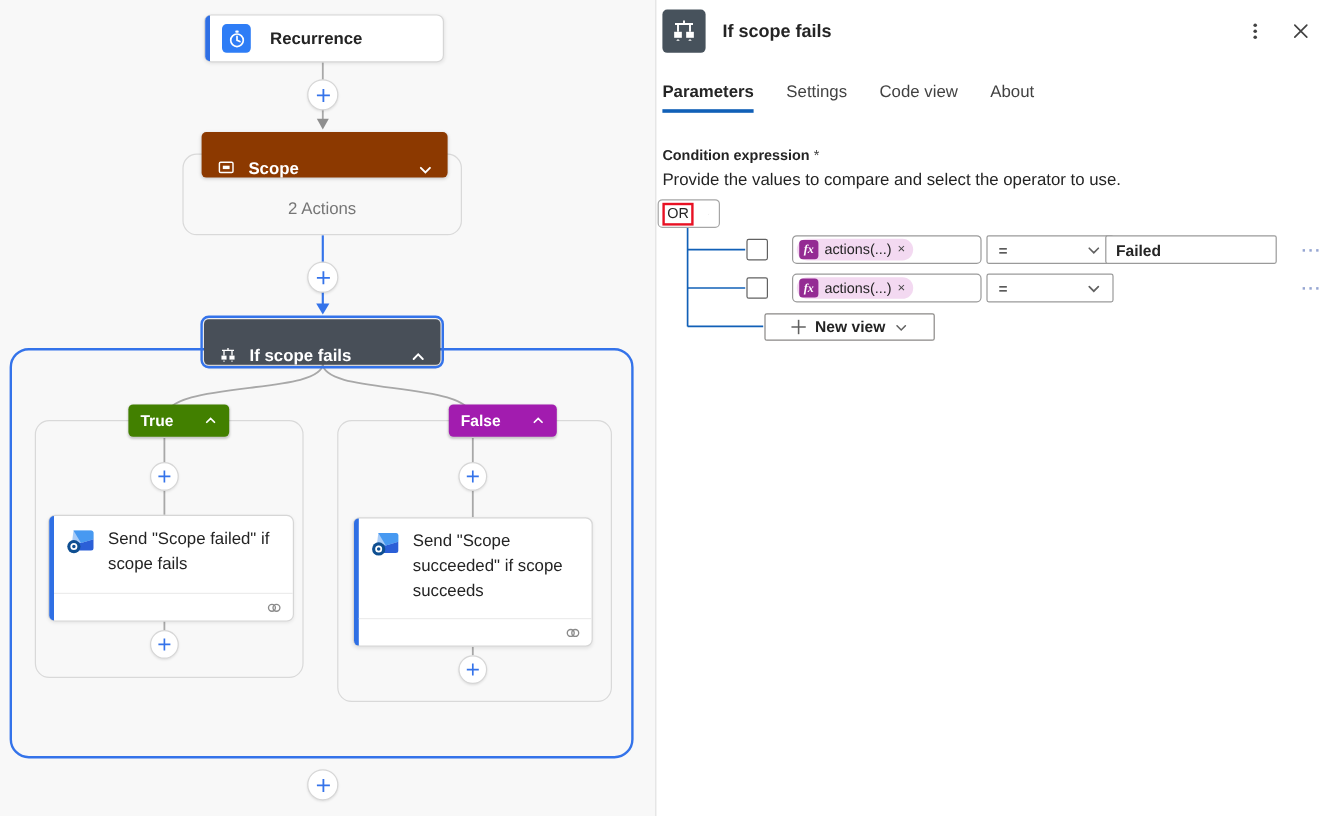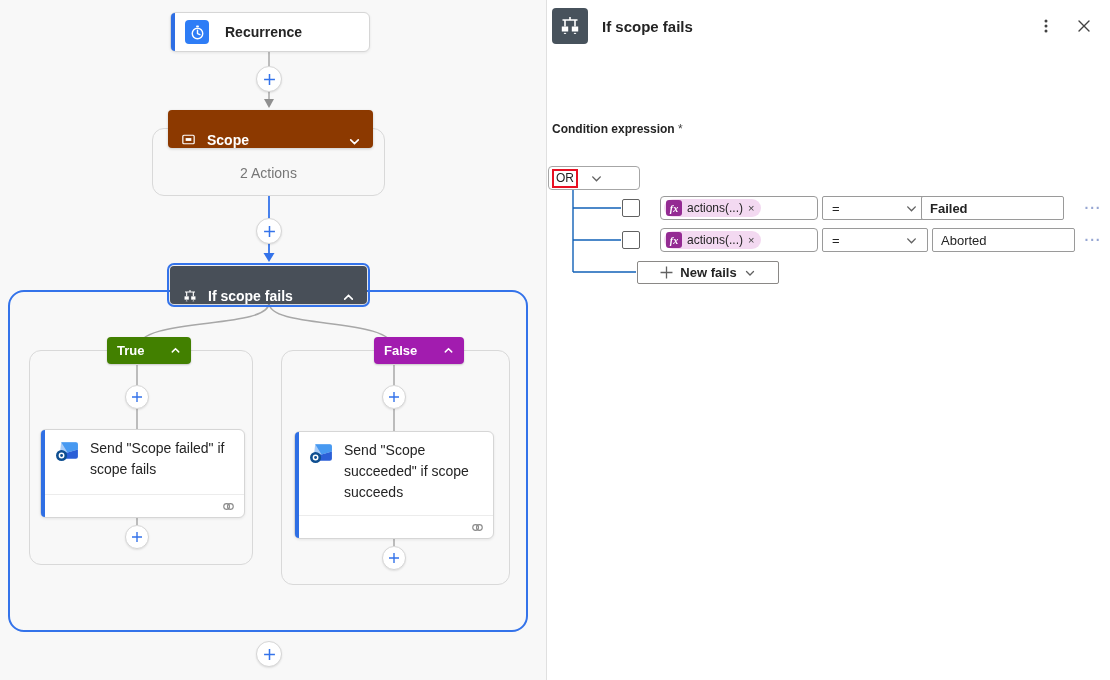--- a/index.html
+++ b/index.html
@@ -67,21 +67,21 @@
   .icon-btn { background:none; border:none; cursor:pointer; padding:4px; display:flex;
     align-items:center; justify-content:center; }
   .tabs { display:flex; gap:27px; margin-top:24px; padding-left:5px; font-size:14px; color:#424242; }
   .tab { cursor:pointer; padding-bottom:7px; }
   .tab.active { font-weight:700; color:#242424; border-bottom:3px solid #1160b7; }
 
   .field-label { position:absolute; left:5px; top:122px; font-size:12px; font-weight:700; }
   .field-label .req { color:#424242; font-weight:400; }
   .field-desc { position:absolute; left:5px; top:141px; font-size:14px; color:#242424; }
 
-  .or-dropdown { position:absolute; left:1px; top:166px; width:92px; height:24px;
+  .or-dropdown { position:absolute; left:1px; top:166px; width:52px; height:24px;
     border:1px solid #a6a6a6; border-radius:4px; background:#fff; display:flex;
     align-items:center; padding:0 8px 0 3px; gap:12px; cursor:pointer; font-size:12px; }
   .or-text { border:2px solid #e81123; padding:0 2px; line-height:15px; font-weight:400; }
 
   .cond-row-checkbox { position:absolute; width:18px; height:18px; background:#fff;
     border:1px solid #616161; border-radius:2px; cursor:pointer; }
   .expr-input { position:absolute; width:158px; height:24px; border:1px solid #9a9a9a;
     border-radius:4px; background:#fff; display:flex; align-items:center; padding:0 3px; }
   .chip { display:flex; align-items:center; gap:5px; background:#f3d9f1; border-radius:9px;
     padding:1px 7px 1px 2px; font-size:12px; cursor:pointer; }
@@ -293,24 +293,31 @@
             <circle cx="8" cy="13" r="1.5" fill="#424242"></circle>
           </svg>
       </button>
       <button class="icon-btn">
         <svg width="16" height="16" viewBox="0 0 16 16">
             <path d="M3 3 L13 13 M13 3 L3 13" stroke="#424242" stroke-width="1.4" stroke-linecap="round"></path>
           </svg>
       </button>
     </div>
 
+    <div class="tabs">
+      <span class="tab active">Parameters</span>
+      <span class="tab">Settings</span>
+      <span class="tab">Code view</span>
+      <span class="tab">About</span>
+    </div>
 
     <div class="field-label">
       <span>Condition expression</span> <span class="req">*</span>
     </div>
+    <div class="field-desc">Provide the values to compare and select the operator to use.</div>
 
     <svg style="position:absolute; left:0; top:0; pointer-events:none;" width="563" height="680">
       <line x1="26" y1="190" x2="26" y2="272" stroke="#1160b7" stroke-width="1.4"></line>
       <line x1="26" y1="208" x2="74" y2="208" stroke="#1160b7" stroke-width="1.4"></line>
       <line x1="26" y1="240" x2="74" y2="240" stroke="#1160b7" stroke-width="1.4"></line>
       <line x1="26" y1="272" x2="89" y2="272" stroke="#1160b7" stroke-width="1.4"></line>
     </svg>
 
     <div class="or-dropdown">
       <span class="or-text">OR</span>
@@ -343,26 +350,25 @@
         <span>actions(...)</span>
         <span class="chip-x">×</span>
       </span>
     </div>
     <div class="op-dropdown" style="left:275px; top:228px;">
       <span>=</span>
       <svg width="13" height="13" viewBox="0 0 12 12">
           <path d="M2.5 4.5 L6 8 L9.5 4.5" fill="none" stroke="#616161" stroke-width="1.3" stroke-linecap="round"></path>
         </svg>
     </div>
-    <input class="val-input" style="left: 385px; top: 228px;" value="Aborted">
     <button class="row-more" style="left:533px; top:228px;">···</button>
 
     <button class="new-item-btn">
       <svg width="13" height="13" viewBox="0 0 12 12">
           <path d="M6 0.5 V11.5 M0.5 6 H11.5" stroke="#616161" stroke-width="1.2" fill="none"></path>
         </svg>
-      <span>New fails</span>
+      <span>New view</span>
       <svg width="12" height="12" viewBox="0 0 12 12">
           <path d="M2.5 4.5 L6 8 L9.5 4.5" fill="none" stroke="#616161" stroke-width="1.3" stroke-linecap="round"></path>
         </svg>
     </button>
   </div>
 </div>
 
 </body></html>

